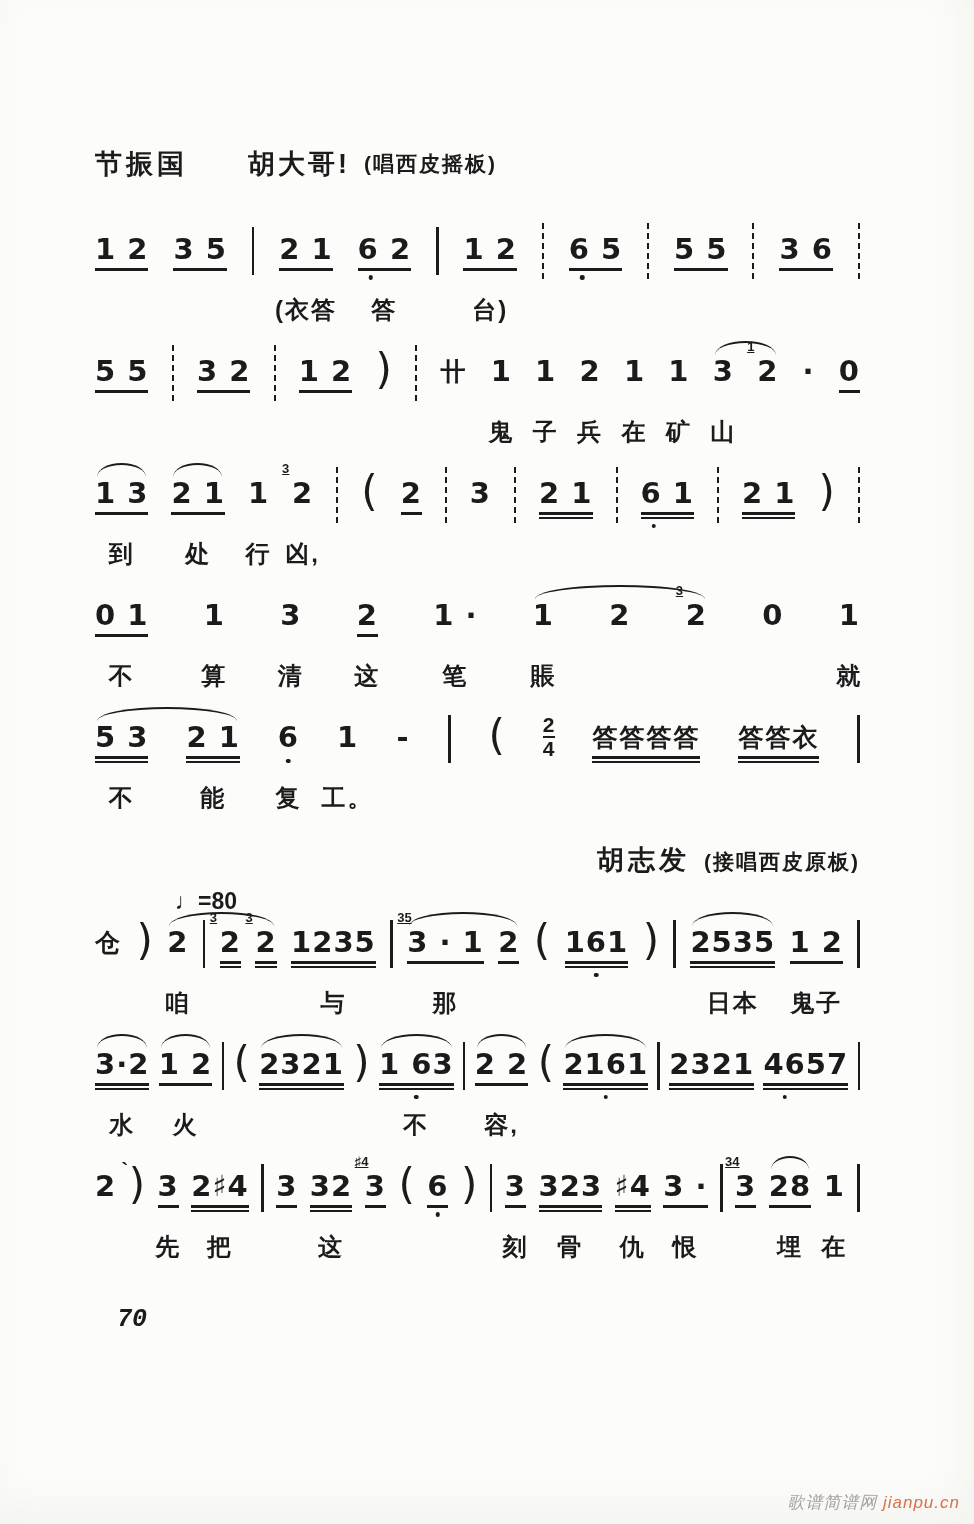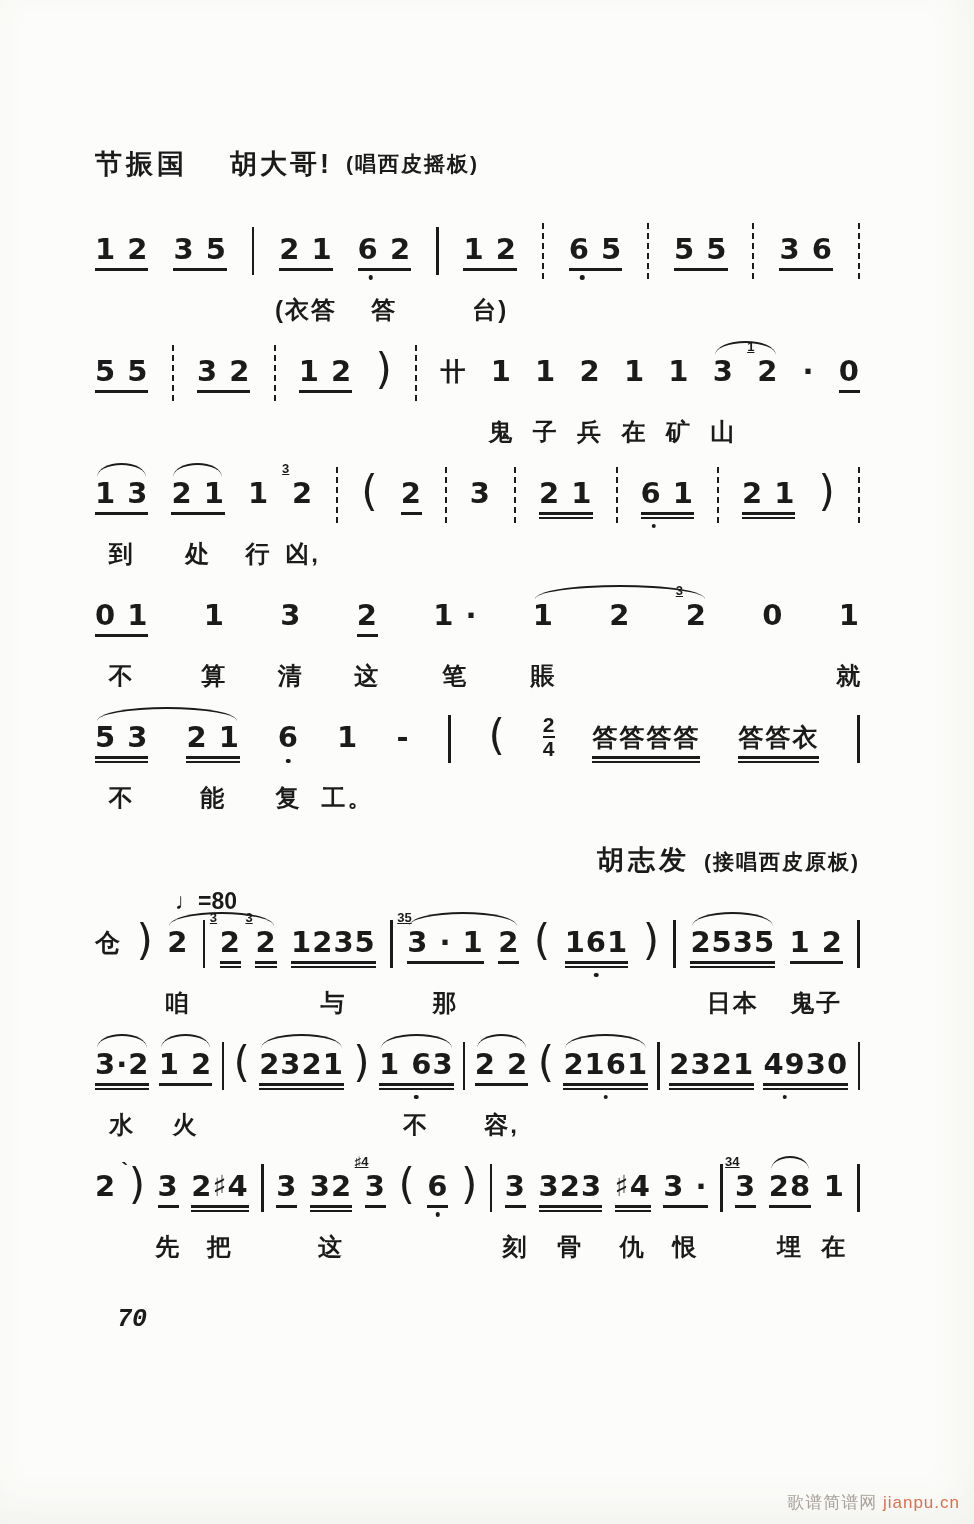--- a/index.html
+++ b/index.html
@@ -9,21 +9,21 @@
     background:#fcfcfa; color:var(--ink);
     font-family:"Liberation Sans", sans-serif;
     box-shadow: inset -10px -18px 40px rgba(80,70,60,0.05);
     overflow:hidden;
   }
   #content{ padding:146px 114px 0 95px; }
 
   
   .speaker-line{ display:flex; align-items:center; margin-bottom:50px; }
   .speaker-name{ font-size:27px; font-weight:800; letter-spacing:4px; }
-  .speech{ font-size:27px; font-weight:800; margin-left:42px; letter-spacing:3px;}
+  .speech{ font-size:27px; font-weight:800; margin-left:60px; letter-spacing:3px;}
   .direction{ font-size:21px; font-weight:600; margin-left:14px; letter-spacing:2px;}
 
   .speaker-line2{ display:flex; align-items:baseline; margin-bottom:10px;justify-content:flex-end; }
   .tempo{ margin:0 0 10px 80px; font-size:23px; font-weight:800; }
 
   
   .system{ height:122px; }
   .notes-row{ position:relative; display:flex; justify-content:space-between;
               align-items:flex-start; width:100%; height:60px; }
   .tok{ position:relative; display:inline-flex; flex-direction:column;
@@ -47,21 +47,21 @@
         font-family:"DejaVu Sans", sans-serif;}
   .ts{ display:inline-flex; flex-direction:column; align-items:center; margin-top:-6px;}
   .ts b{ font-size:21px; line-height:22px; font-weight:800;}
   .ts b + b{ border-top:2.5px solid var(--ink); }
   .arc{ position:absolute; top:-13px; height:12px;
         border-top:2.5px solid var(--ink);
         border-radius:100% 100% 0 0 / 200% 200% 0 0; }
 
   .page-number{ margin:14px 0 0 22px; font-family:Liberation Mono, monospace;
                 font-style:italic; font-weight:700; font-size:25px;}
-  #watermark{ position:absolute; right:14px; bottom:10px; font-size:17px; letter-spacing:1px;}
+  #watermark{ position:absolute; right:14px; bottom:10px; font-size:17px; letter-spacing:1px;font-style:italic;}
 </style>
 </head>
 <body>
 
 <div id="score-page">
   <div id="content">
 
     <div class="speaker-line">
       <span class="speaker-name">节振国</span>
       <span class="speech">胡大哥!</span>
@@ -512,21 +512,21 @@
             </span>
             <span class="bar"></span>
             <span class="tok">
               <span class="num">2321</span>
               <span class="ul">
                 <i></i>
                 <i></i>
               </span>
             </span>
             <span class="tok">
-              <span class="num">4930</span>
+              <span class="num">4657</span>
               <span class="ul">
                 <i></i>
                 <i></i>
               </span>
               <span class="odot l"></span>
             </span>
             <span class="bar"></span>
             <div class="arc" style="left: 2px; width: 50px;"></div>
             <div class="arc" style="left: 66px; width: 49px;"></div>
             <div class="arc" style="left: 166px; width: 81px;"></div>

